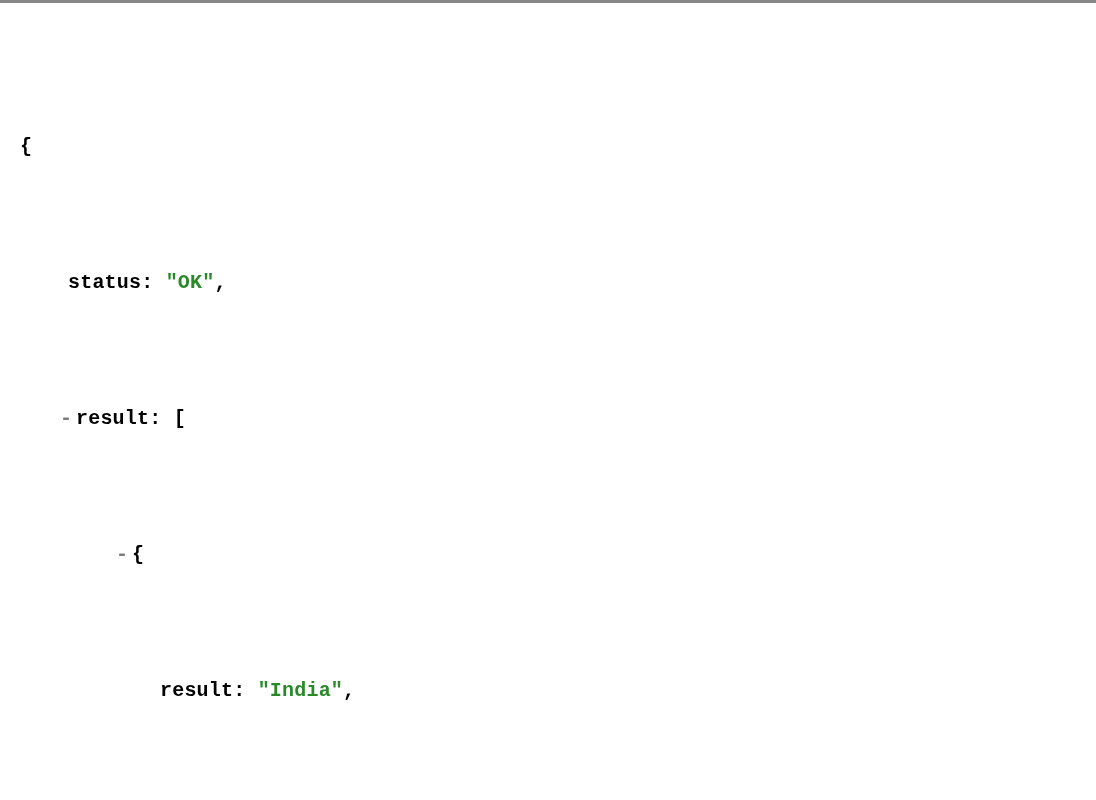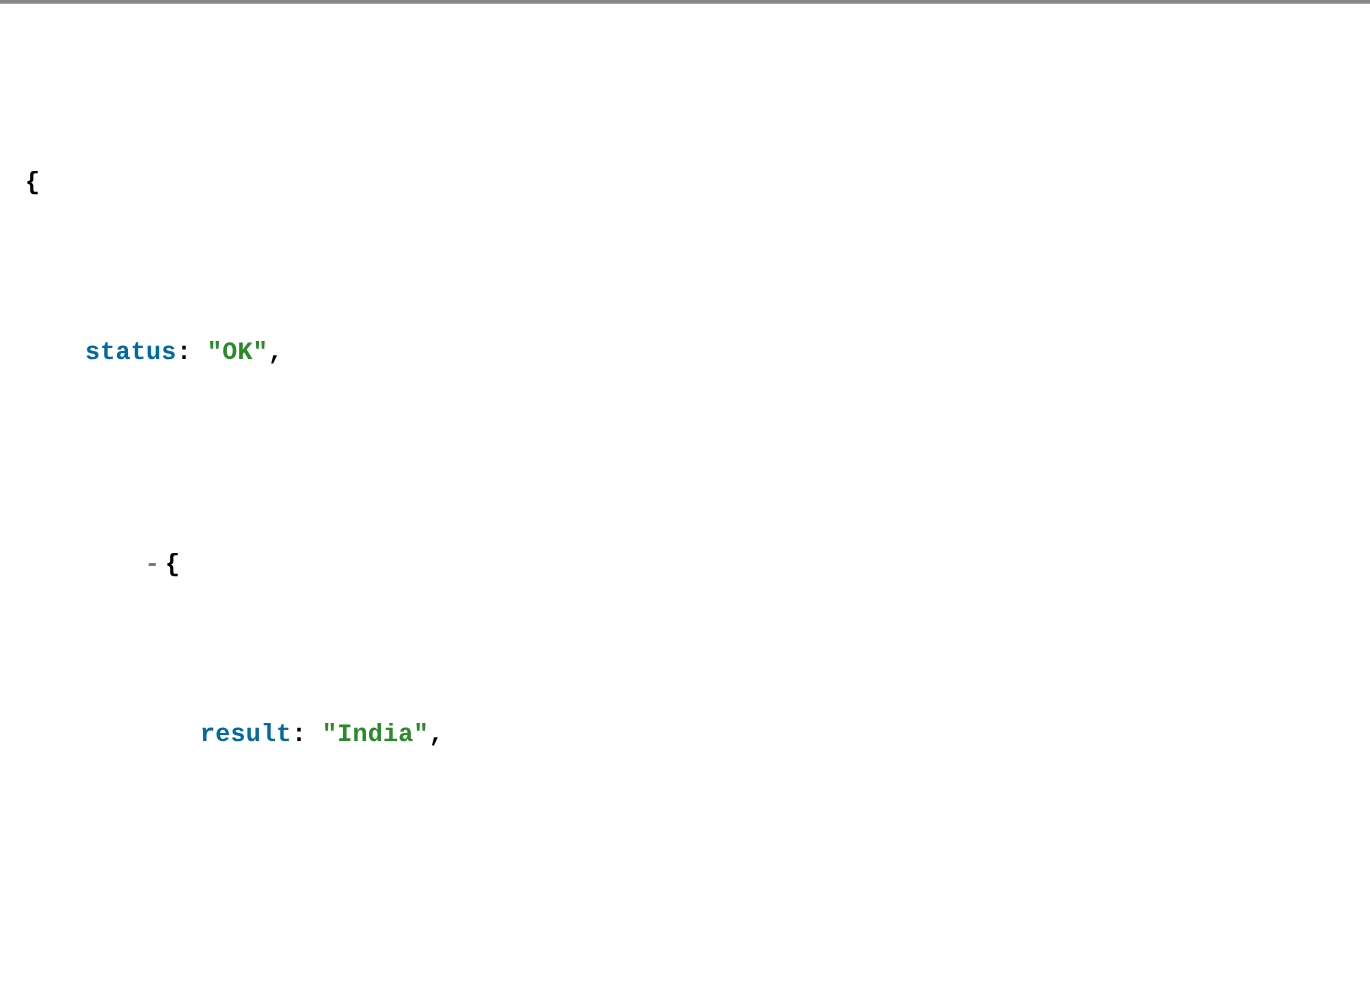--- a/index.html
+++ b/index.html
@@ -20,21 +20,21 @@
       border-top: 3px solid #888;
     }
     .json-view {
       white-space: pre;
       letter-spacing: 0.2px;
     }
     .brace {
       color: #000;
     }
     .key {
-      color: #0369a1;
+      color: #000000;
     }
     .colon {
       color: #000;
     }
     .str {
       color: #2a8a2a;
     }
     .punct {
       color: #000;
     }
@@ -59,20 +59,21 @@
   </style>
 </head>
 <body>
 
 <div class="json-view">
 
   <span class="line"><span class="brace">{</span></span>
 
   <span class="line indent-1"><span class="key">status</span><span class="colon">:</span> <span class="str">"<span>OK</span>"</span><span class="punct">,</span></span>
 
+  <span class="line indent-1b"><span class="toggle-slot"><span class="toggle">-</span></span><span class="key">result</span><span class="colon">:</span> <span class="brace">[</span></span>
 
   <span class="line indent-2"><span class="toggle-slot"><span class="toggle">-</span></span><span class="brace">{</span></span>
 
   <span class="line indent-3"><span class="key">result</span><span class="colon">:</span> <span class="str">"<span>India</span>"</span><span class="punct">,</span></span>
 
   
 
   
 
   

